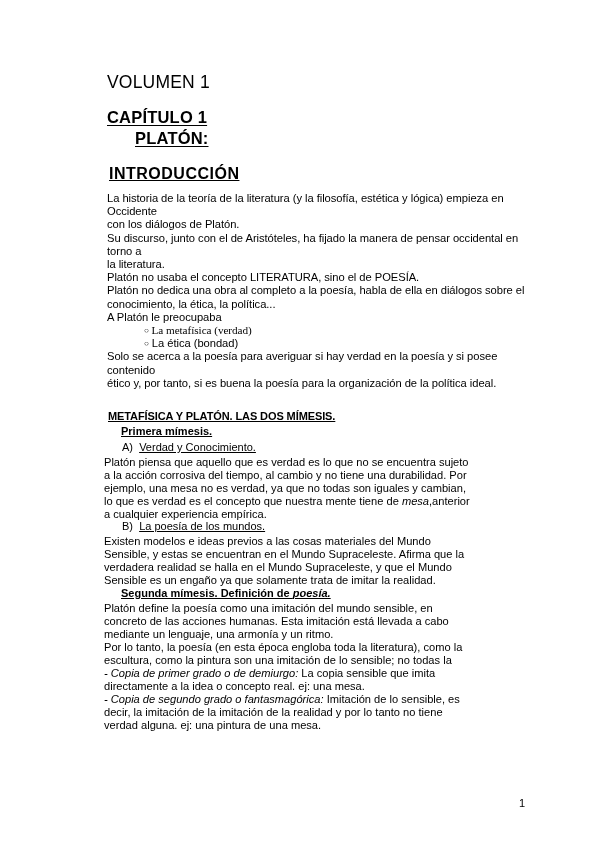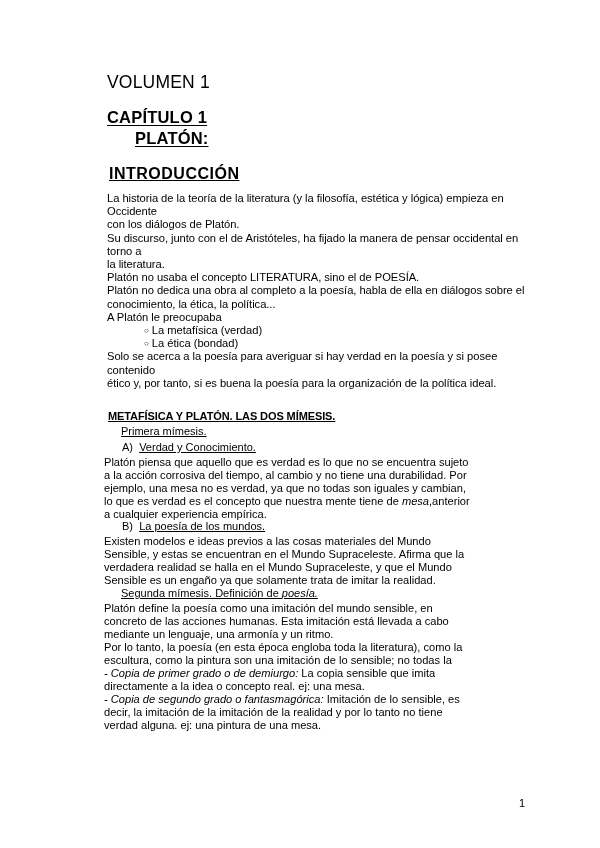--- a/index.html
+++ b/index.html
@@ -49,21 +49,21 @@
       letter-spacing: -0.05px;
     }
     .sec-head {
       font-size: 11px;
       font-weight: bold;
       text-decoration: underline;
       letter-spacing: -0.1px;
     }
     .sub-head {
       font-size: 11px;
-      font-weight: normal;
+      font-weight: bold;
       text-decoration: underline;
     }
     .item-label {
       font-size: 11px;
     }
     .item-label .u { text-decoration: underline; }
     .p2 {
       font-size: 11.1px;
       line-height: 13px;
       letter-spacing: 0px;
@@ -90,21 +90,21 @@
     <span class="line">La historia de la teoría de la literatura (y la filosofía, estética y lógica) empieza en</span>
     <span class="line">Occidente</span>
     <span class="line">con los diálogos de Platón.</span>
     <span class="line">Su discurso, junto con el de Aristóteles, ha fijado la manera de pensar occidental en</span>
     <span class="line">torno a</span>
     <span class="line">la literatura.</span>
     <span class="line">Platón no usaba el concepto LITERATURA, sino el de POESÍA.</span>
     <span class="line">Platón no dedica una obra al completo a la poesía, habla de ella en diálogos sobre el</span>
     <span class="line">conocimiento, la ética, la política...</span>
     <span class="line">A Platón le preocupaba</span>
-    <span class="line" style="padding-left:37px;">
+    <span class="line" style="padding-left:37px;font-family:Liberation Serif, serif;">
       <span style="font-size:8px; vertical-align:1px;">○</span>
       <span>La metafísica (verdad)</span>
     </span>
     <span class="line" style="padding-left:37px;">
       <span style="font-size:8px; vertical-align:1px;">○</span>
       <span>La ética (bondad)</span>
     </span>
     <span class="line">Solo se acerca a la poesía para averiguar si hay verdad en la poesía y si posee</span>
     <span class="line">contenido</span>
     <span class="line">ético y, por tanto, si es buena la poesía para la organización de la política ideal.</span>

